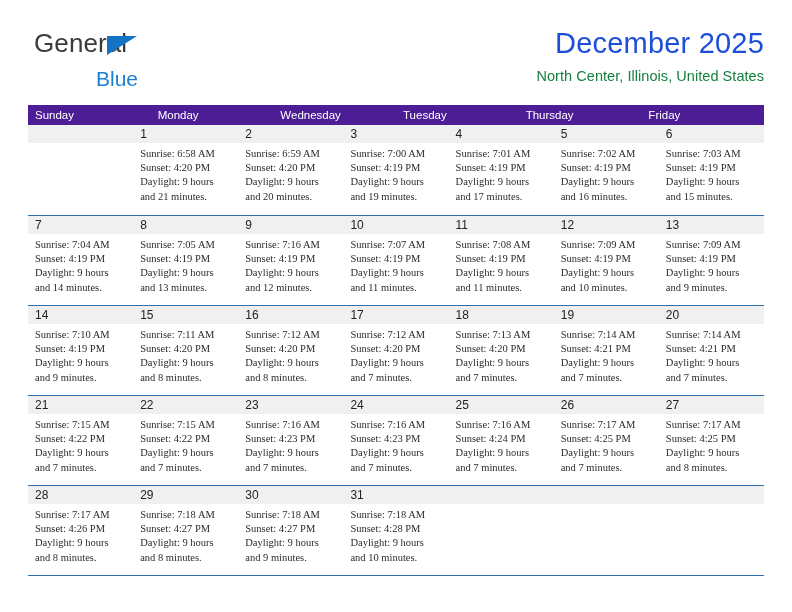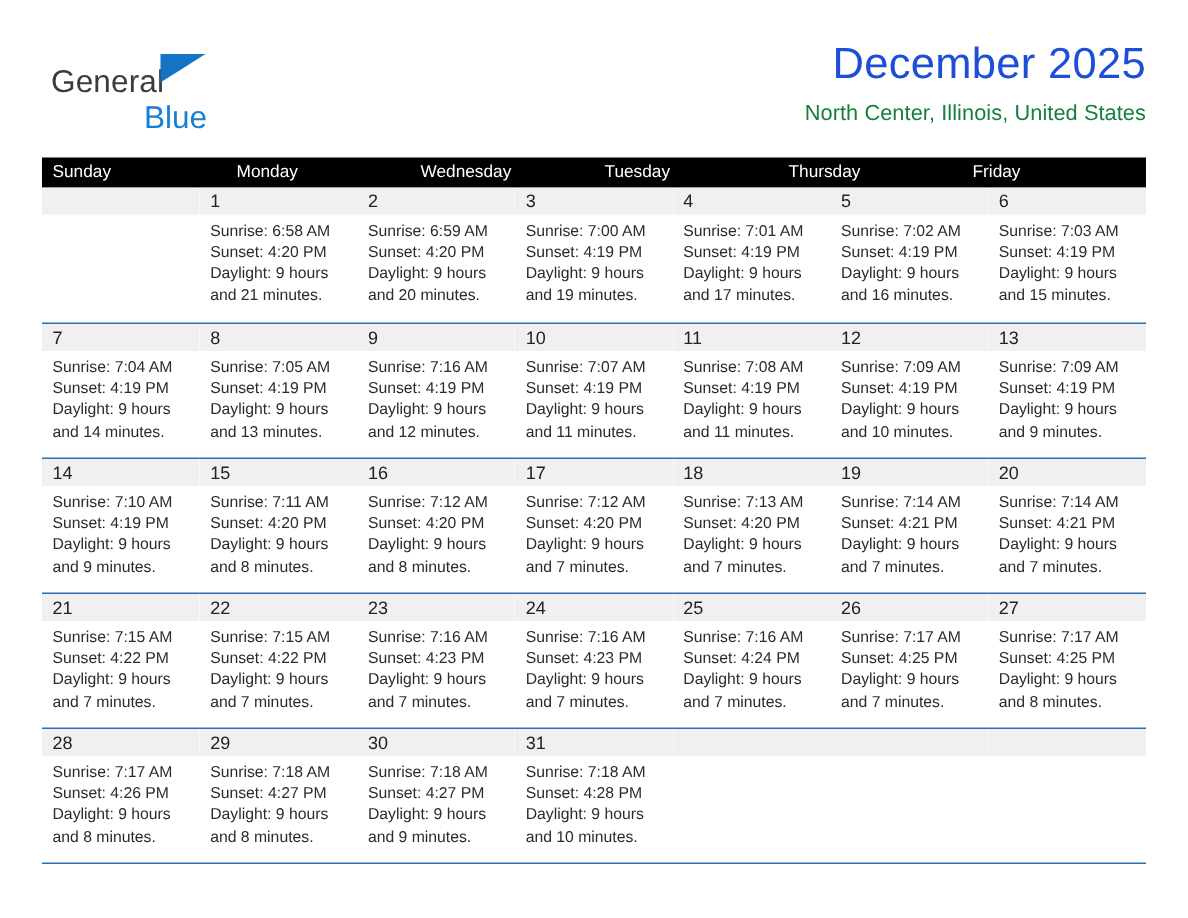--- a/index.html
+++ b/index.html
@@ -32,22 +32,22 @@
   .logo {
     position: absolute;
     left: 6px;
     top: 6px;
     width: 190px;
     height: 58px;
   }
   .logo-general {
     position: absolute;
     left: 0;
-    top: 12px;
-    font-size: 21px;
+    top: 0;
+    font-size: 26px;
     color: #3b3b3b;
     letter-spacing: 0.1px;
     line-height: 22px;
   }
   .logo-tri {
     position: absolute;
     left: 73px;
     top: 4px;
     width: 0;
     height: 0;
@@ -86,21 +86,21 @@
 
   
   .calendar {
     position: absolute;
     left: 28px;
     top: 105px;
     width: 736px;
   }
   .weekday-row {
     display: flex;
-    background: #000000;
+    background: #4c1d95;
     height: 20px;
   }
   .weekday {
     flex: 1 1 0;
     color: #ffffff;
     font-size: 11.5px;
     line-height: 20px;
     padding-left: 7px;
     box-sizing: border-box;
     overflow: hidden;
@@ -132,20 +132,21 @@
     box-sizing: border-box;
   }
   .day.empty .day-num {
     background: #f0f0f0;
   }
   .day-info {
     padding: 4px 6px 0 7px;
     font-size: 10.5px;
     line-height: 14.2px;
     color: #2b2b2b;
+    font-family: Liberation Serif, serif;
   }
   .day-info div {
     white-space: nowrap;
   }
   .bottom-rule {
     border-top: 1.6px solid #2f6fae;
     width: 736px;
   }
 </style>
 </head>

